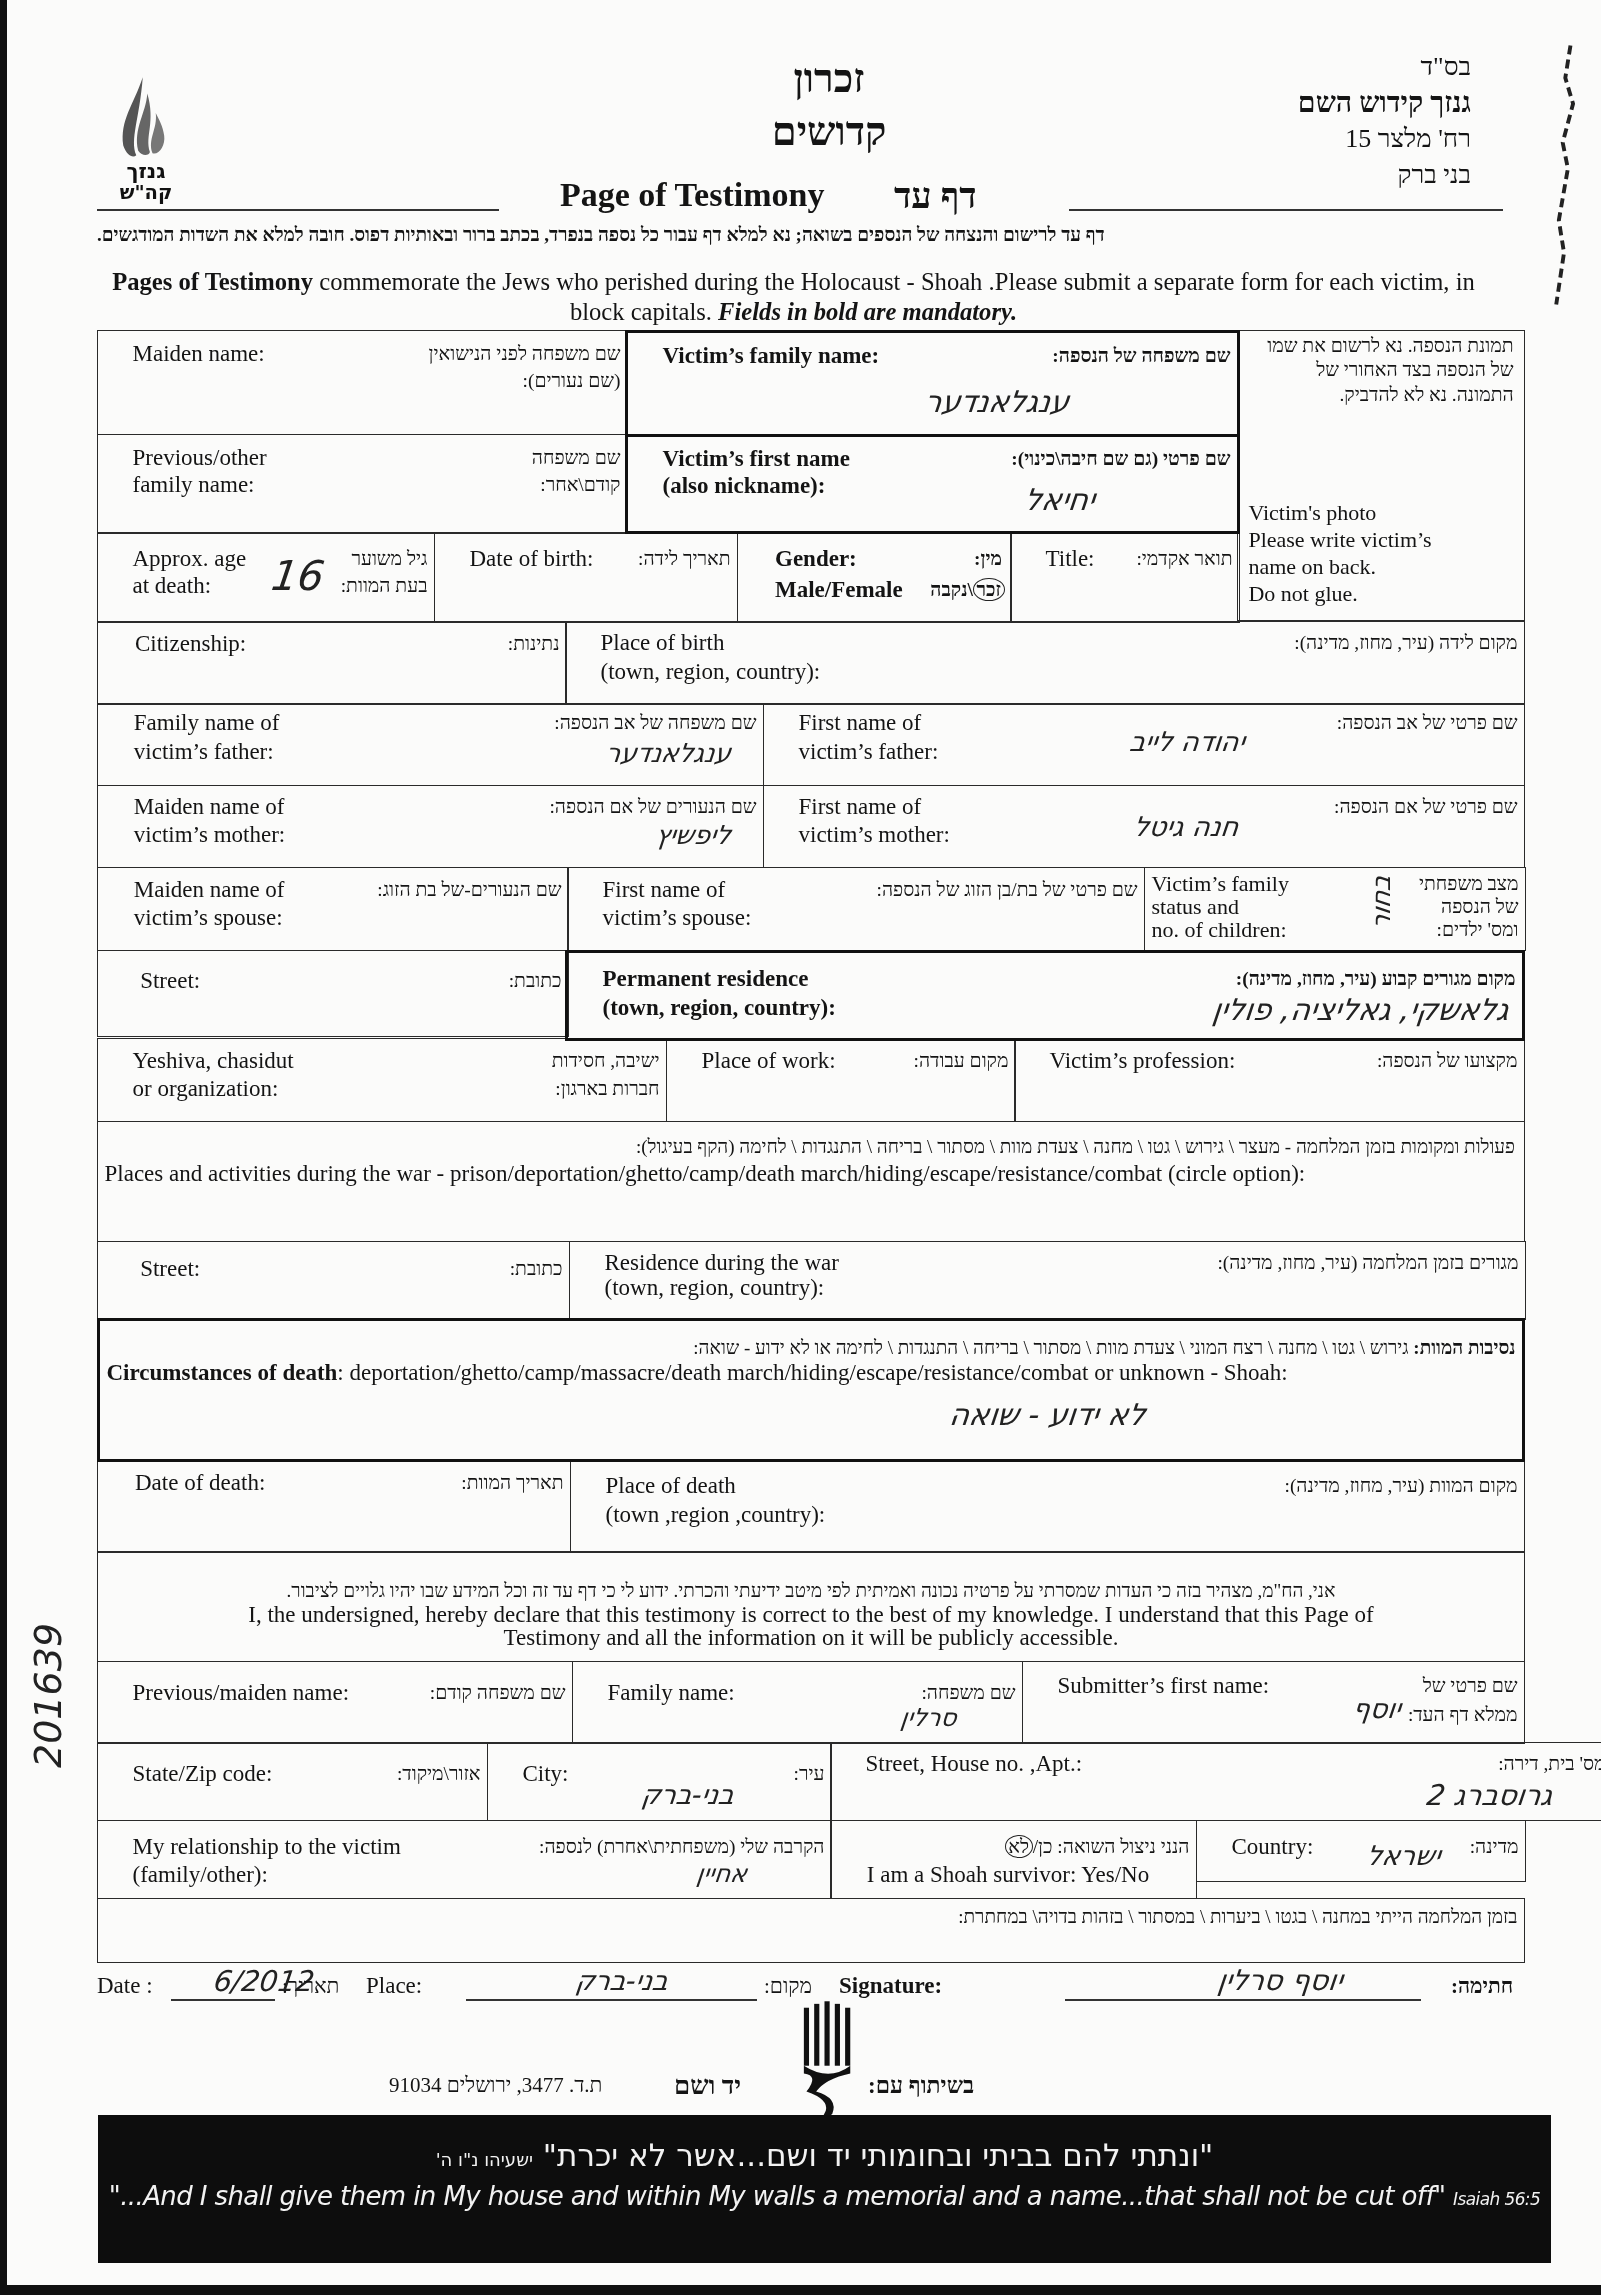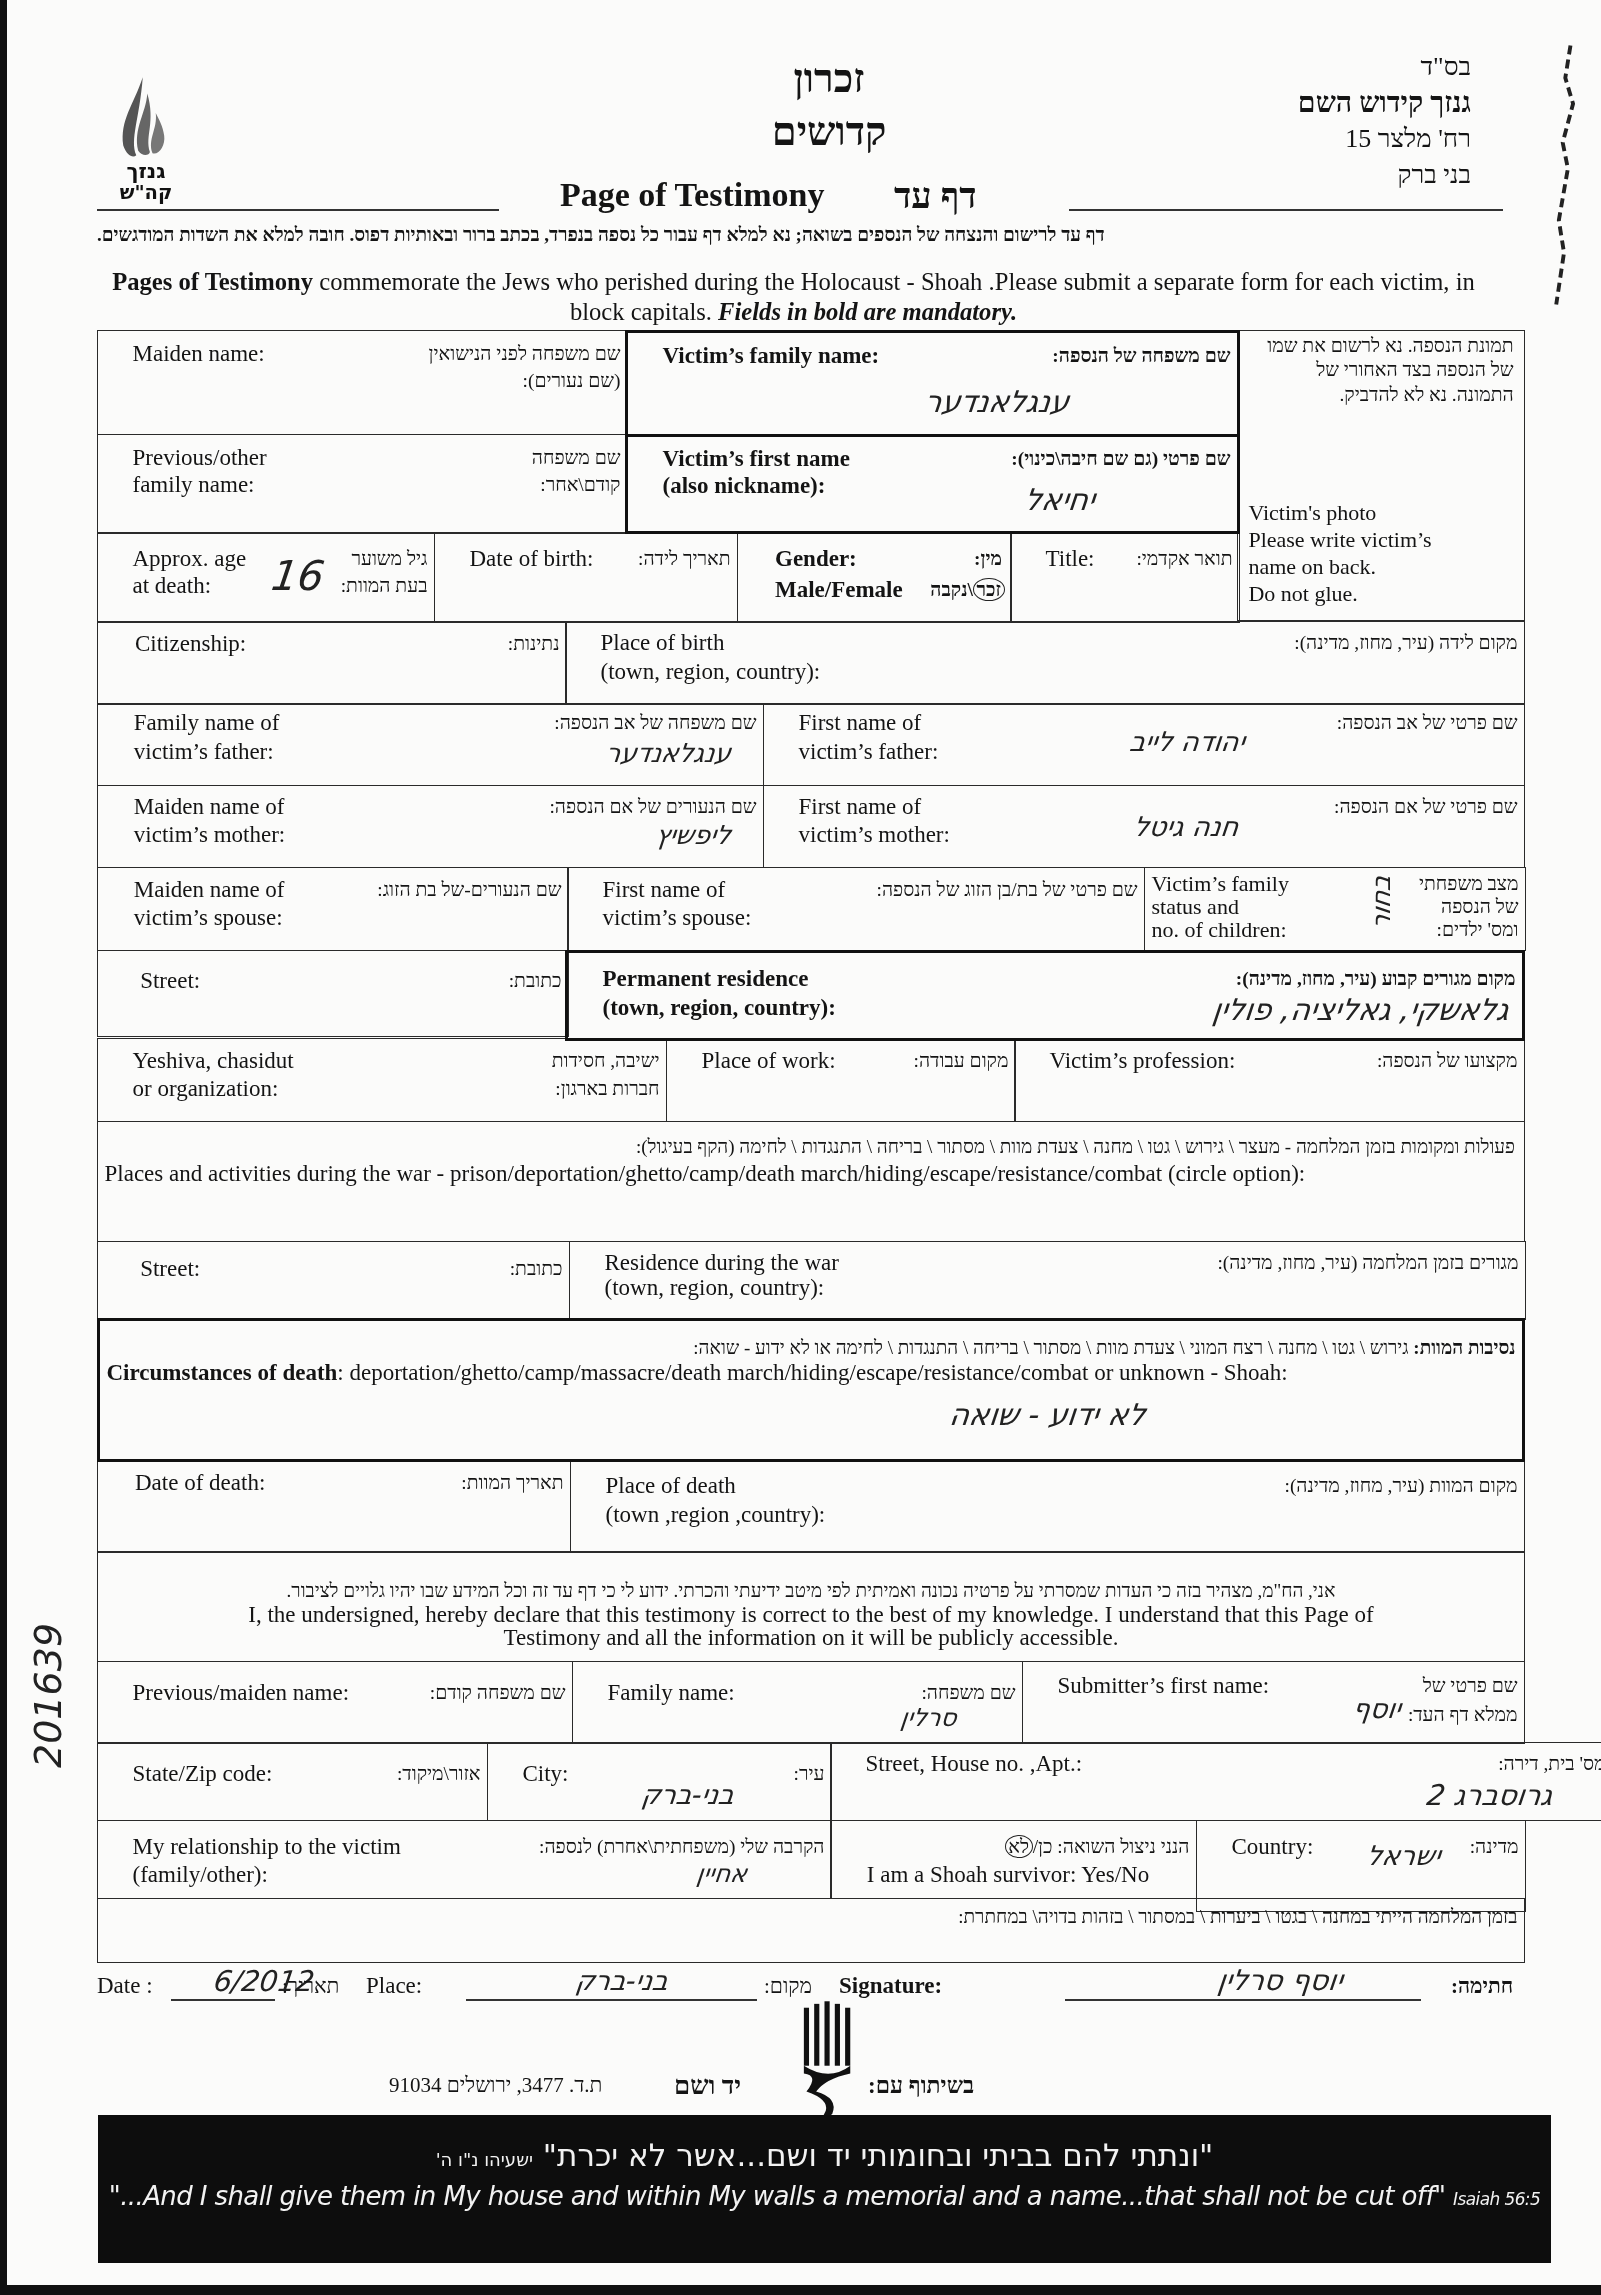--- a/index.html
+++ b/index.html
@@ -307,21 +307,21 @@
 <div class="cell" style="left:97px;top:1820px;width:735px;height:79px">
   <div class="lbl-en" style="left:6.5px;top:11.7px">My relationship to the victim</div>
   <div class="lbl-en" style="left:6.5px;top:40px">(family/other):</div>
   <div class="lbl-he" style="right:6.5px;top:11.7px">הקרבה שלי (משפחתית\אחרת) לנספה:</div>
   <div class="hand" style="right:84px;top:38px;font-size:24.6px">אחיין</div>
 </div>
 <div class="cell" style="left:830px;top:1820px;width:367px;height:79px">
   <div class="lbl-he" style="right:6.5px;top:11.7px"><span>הנני ניצול השואה:</span> <span>כן</span>/<span class="circled">לא</span></div>
   <div class="lbl-en" style="left:7.8px;top:40px">I am a Shoah survivor:  Yes/No</div>
 </div>
-<div class="cell" style="left:1196px;top:1820px;width:330px;height:92px">
+<div class="cell" style="left:1196px;top:1820px;width:330px;height:62px">
   <div class="lbl-en" style="left:6.5px;top:11.7px">Country:</div>
   <div class="lbl-he" style="right:6.5px;top:11.7px">מדינה:</div>
   <div class="hand" style="right:84px;top:19.4px;font-size:27px">ישראל</div>
 </div>
 
 <div class="cell" style="left:97px;top:1898px;width:1428px;height:65px">
   <div class="full-he" style="right:6.5px;top:5.2px">בזמן המלחמה הייתי במחנה \ בגטו \ ביערות \ במסתור \ בזהות בדויה\ במחתרת:</div>
 </div>
 
 <div class="abs" style="left:97px;top:1969px;width:1428px;height:39px">

